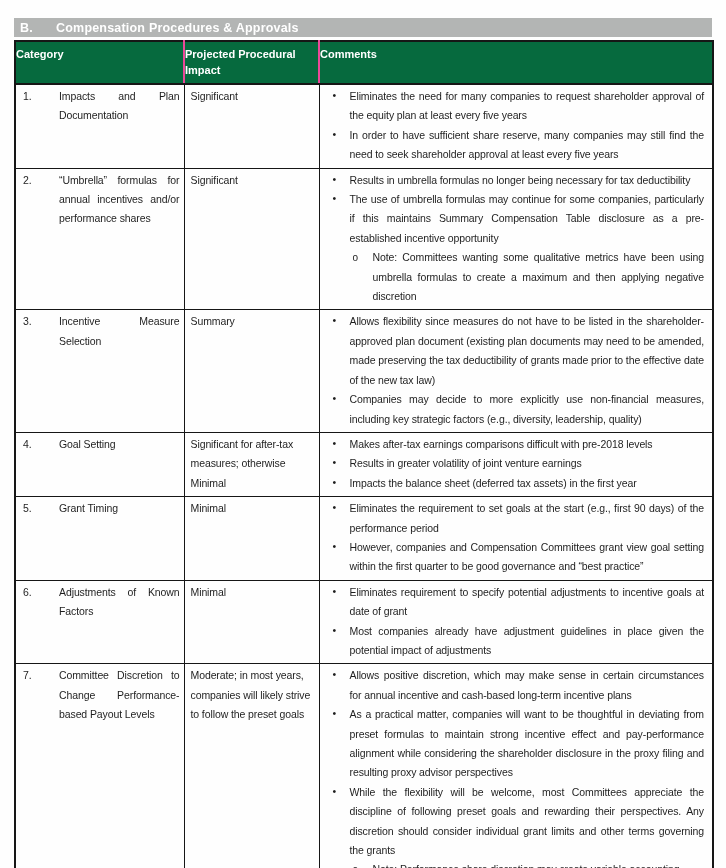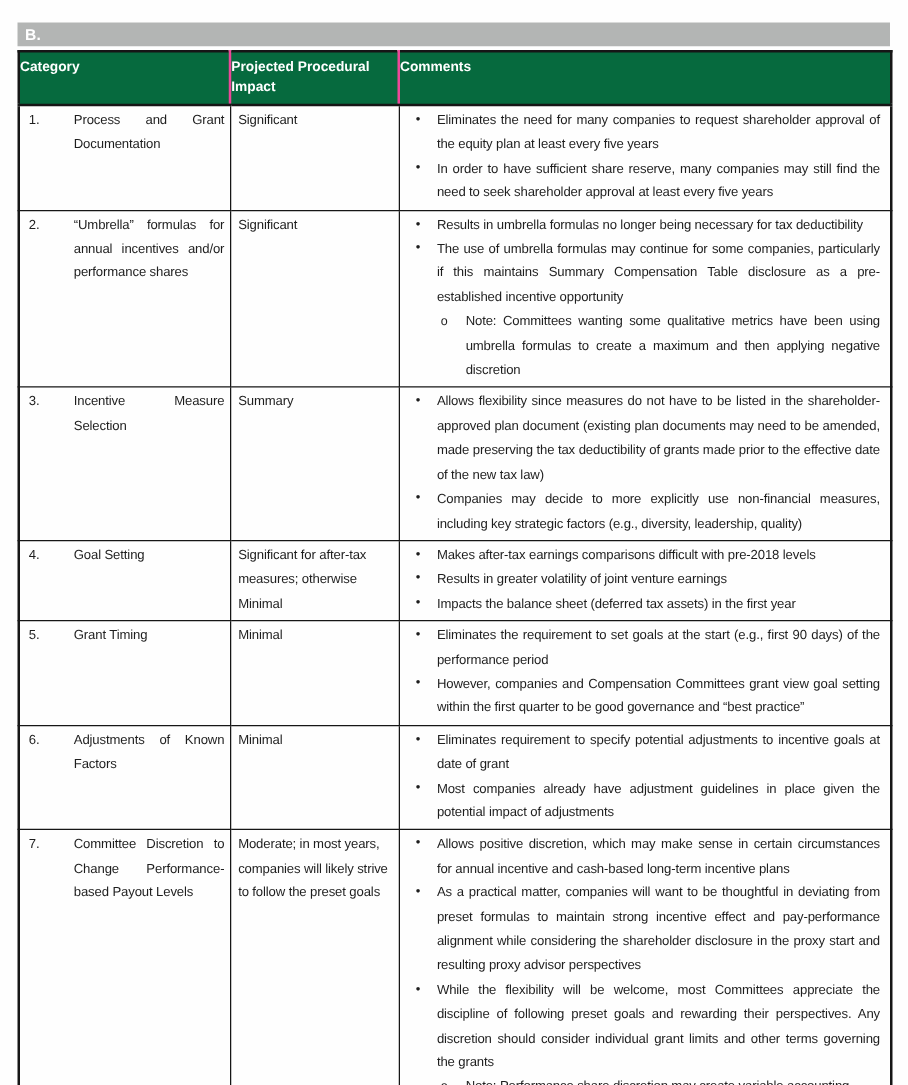--- a/index.html
+++ b/index.html
@@ -42,38 +42,39 @@
   .bullet.sub .marker { left:33px; top:0; font-size:10px; }
 </style>
 </head>
 <body>
 
 <div class="page">
   <div class="content">
 
     <div class="title-bar">
       <span class="title-letter">B.</span>
+      <span>Compensation Procedures &amp; Approvals</span>
     </div>
 
     <table>
       <colgroup>
           <col class="c1">
           <col class="c2">
           <col class="c3">
         </colgroup>
       <thead>
         <tr>
           <th>Category</th>
           <th>Projected Procedural Impact</th>
           <th>Comments</th>
         </tr>
       </thead>
       <tbody>
           <tr>
-            <td class="cat-cell"><span class="row-num">1.</span><span>Process and Grant Documentation</span></td>
+            <td class="cat-cell"><span class="row-num">1.</span><span>Impacts and Plan Documentation</span></td>
             <td class="impact-cell"><span>Significant</span></td>
             <td class="comments-cell">
               <div class="bullet"><span class="marker">•</span><span>Eliminates the need for many companies to request shareholder approval of the equity plan at least every five years</span></div>
               <div class="bullet"><span class="marker">•</span><span>In order to have sufficient share reserve, many companies may still find the need to seek shareholder approval at least every five years</span></div>
             </td>
           </tr>
           <tr>
             <td class="cat-cell"><span class="row-num">2.</span><span>“Umbrella” formulas for annual incentives and/or performance shares</span></td>
             <td class="impact-cell"><span>Significant</span></td>
             <td class="comments-cell">
@@ -113,21 +114,21 @@
             <td class="comments-cell">
               <div class="bullet"><span class="marker">•</span><span>Eliminates requirement to specify potential adjustments to incentive goals at date of grant</span></div>
               <div class="bullet"><span class="marker">•</span><span>Most companies already have adjustment guidelines in place given the potential impact of adjustments</span></div>
             </td>
           </tr>
           <tr>
             <td class="cat-cell"><span class="row-num">7.</span><span>Committee Discretion to Change Performance-based Payout Levels</span></td>
             <td class="impact-cell"><span>Moderate; in most years, companies will likely strive to follow the preset goals</span></td>
             <td class="comments-cell">
               <div class="bullet"><span class="marker">•</span><span>Allows positive discretion, which may make sense in certain circumstances for annual incentive and cash-based long-term incentive plans</span></div>
-              <div class="bullet"><span class="marker">•</span><span>As a practical matter, companies will want to be thoughtful in deviating from preset formulas to maintain strong incentive effect and pay-performance alignment while considering the shareholder disclosure in the proxy start and resulting proxy advisor perspectives</span></div>
+              <div class="bullet"><span class="marker">•</span><span>As a practical matter, companies will want to be thoughtful in deviating from preset formulas to maintain strong incentive effect and pay-performance alignment while considering the shareholder disclosure in the proxy filing and resulting proxy advisor perspectives</span></div>
               <div class="bullet"><span class="marker">•</span><span>While the flexibility will be welcome, most Committees appreciate the discipline of following preset goals and rewarding their perspectives. Any discretion should consider individual grant limits and other terms governing the grants</span></div>
               <div class="bullet sub"><span class="marker">o</span><span>Note: Performance share discretion may create variable accounting</span></div>
             </td>
           </tr>
         </tbody>
     </table>
 
   </div>
 </div>
 

